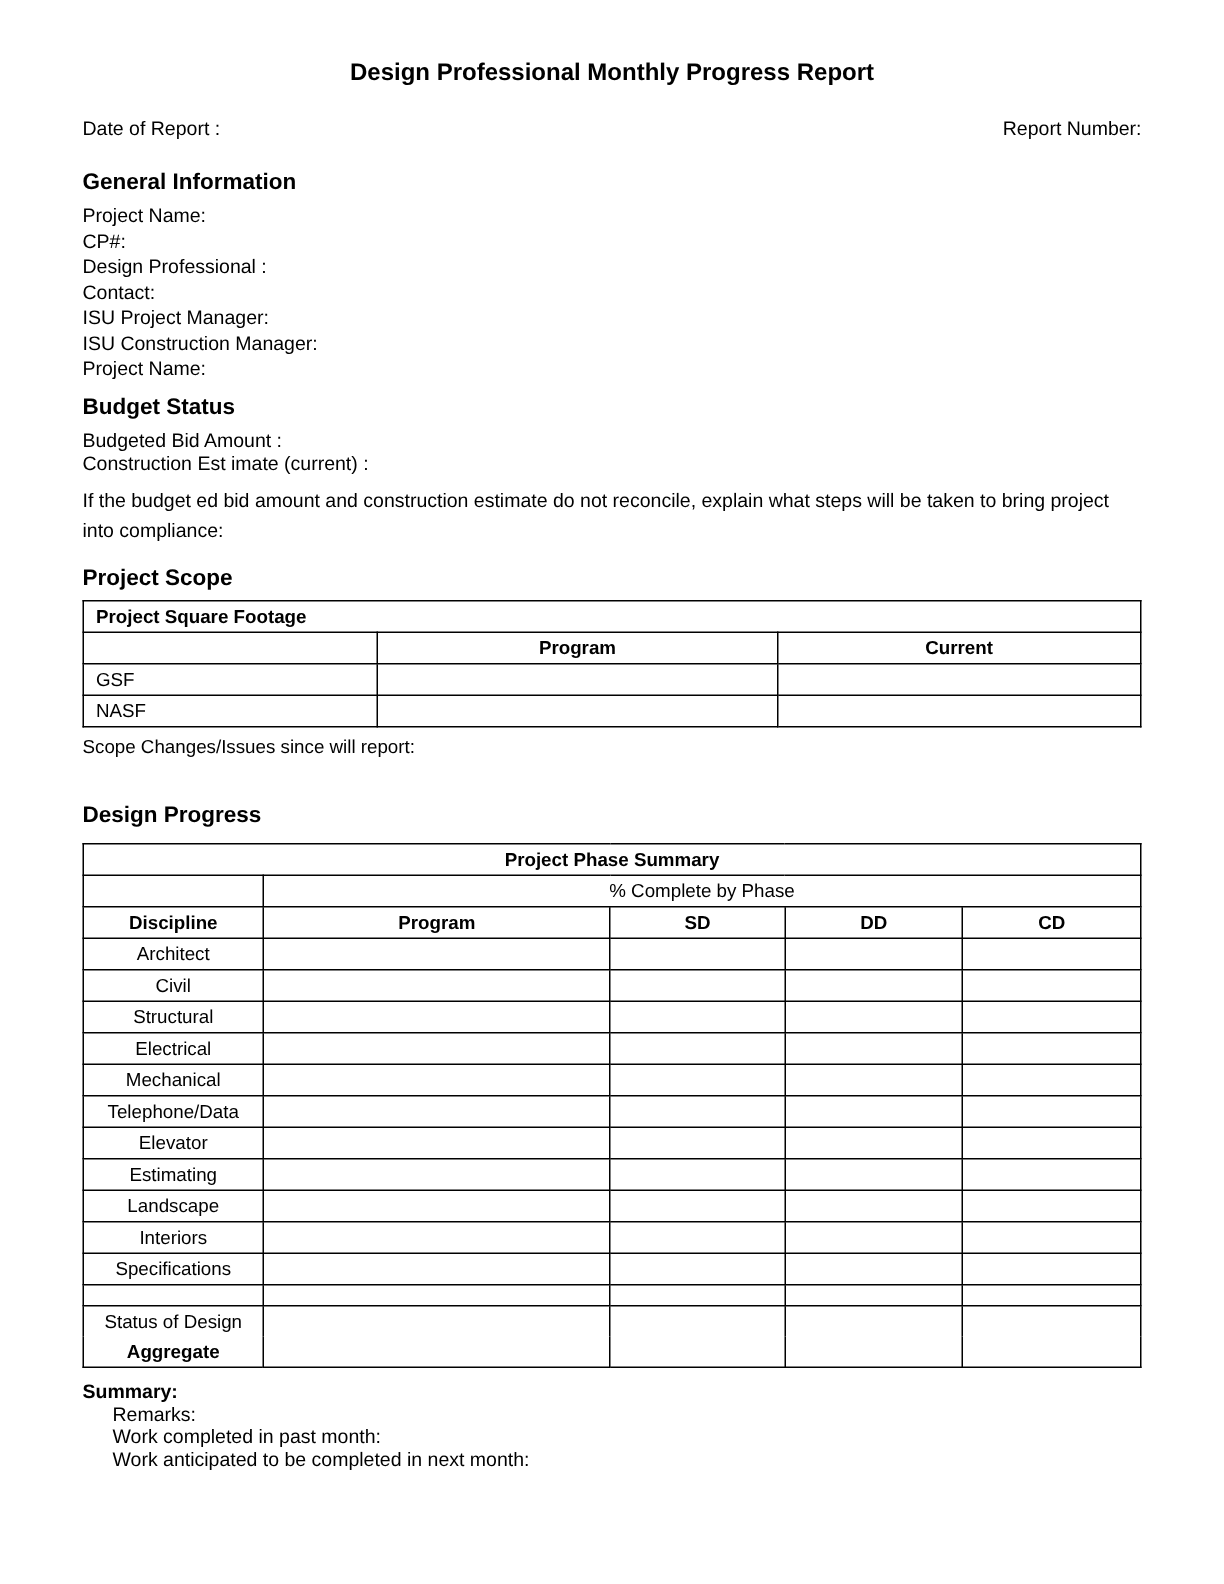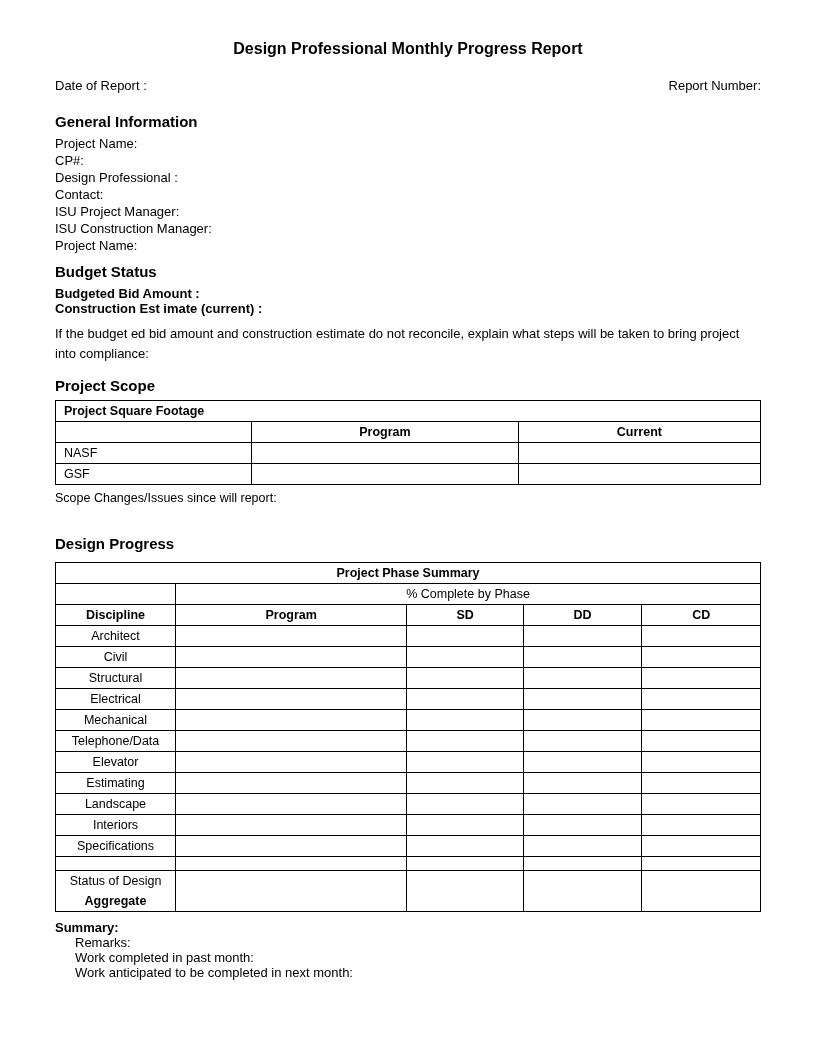--- a/index.html
+++ b/index.html
@@ -135,47 +135,47 @@
     <span class="info-label">ISU Construction Manager:</span>
   </div>
   <div class="info-row">
     <span class="info-label">Project Name:</span>
   </div>
 </div>
 
 <div class="section-heading">Budget Status</div>
 <div class="budget-section">
   <div style="display:flex; justify-content: space-between;">
-    <div style="min-width:320px;font-weight:bold;">
+    <div style="min-width:320px;">
       <div>Budgeted Bid Amount  :</div>
       <div>Construction Est imate  (current) :</div>
     </div>
   </div>
   <div class="budget-note">If the budget ed bid amount  and construction estimate do not reconcile, explain what steps will be taken to bring project into compliance:</div>
 </div>
 
 <div class="project-scope">
   <div class="section-heading">Project Scope</div>
   <table>
     <tbody>
         <tr class="scope-header">
       <td colspan="3">Project Square Footage</td>
     </tr>
     <tr class="table-header-row">
       <td></td>
       <td style="text-align:center;">Program</td>
       <td style="text-align:center;">Current</td>
     </tr>
     <tr>
+      <td>GSF</td>
+      <td></td>
+      <td></td>
+    </tr>
+    <tr>
       <td>NASF</td>
-      <td></td>
-      <td></td>
-    </tr>
-    <tr>
-      <td>GSF</td>
       <td></td>
       <td></td>
     </tr>
   </tbody>
     </table>
   <div class="scope-changes">Scope Changes/Issues since will report:</div>
 </div>
 
 <div class="design-progress">
   <div class="section-heading">Design Progress</div>

